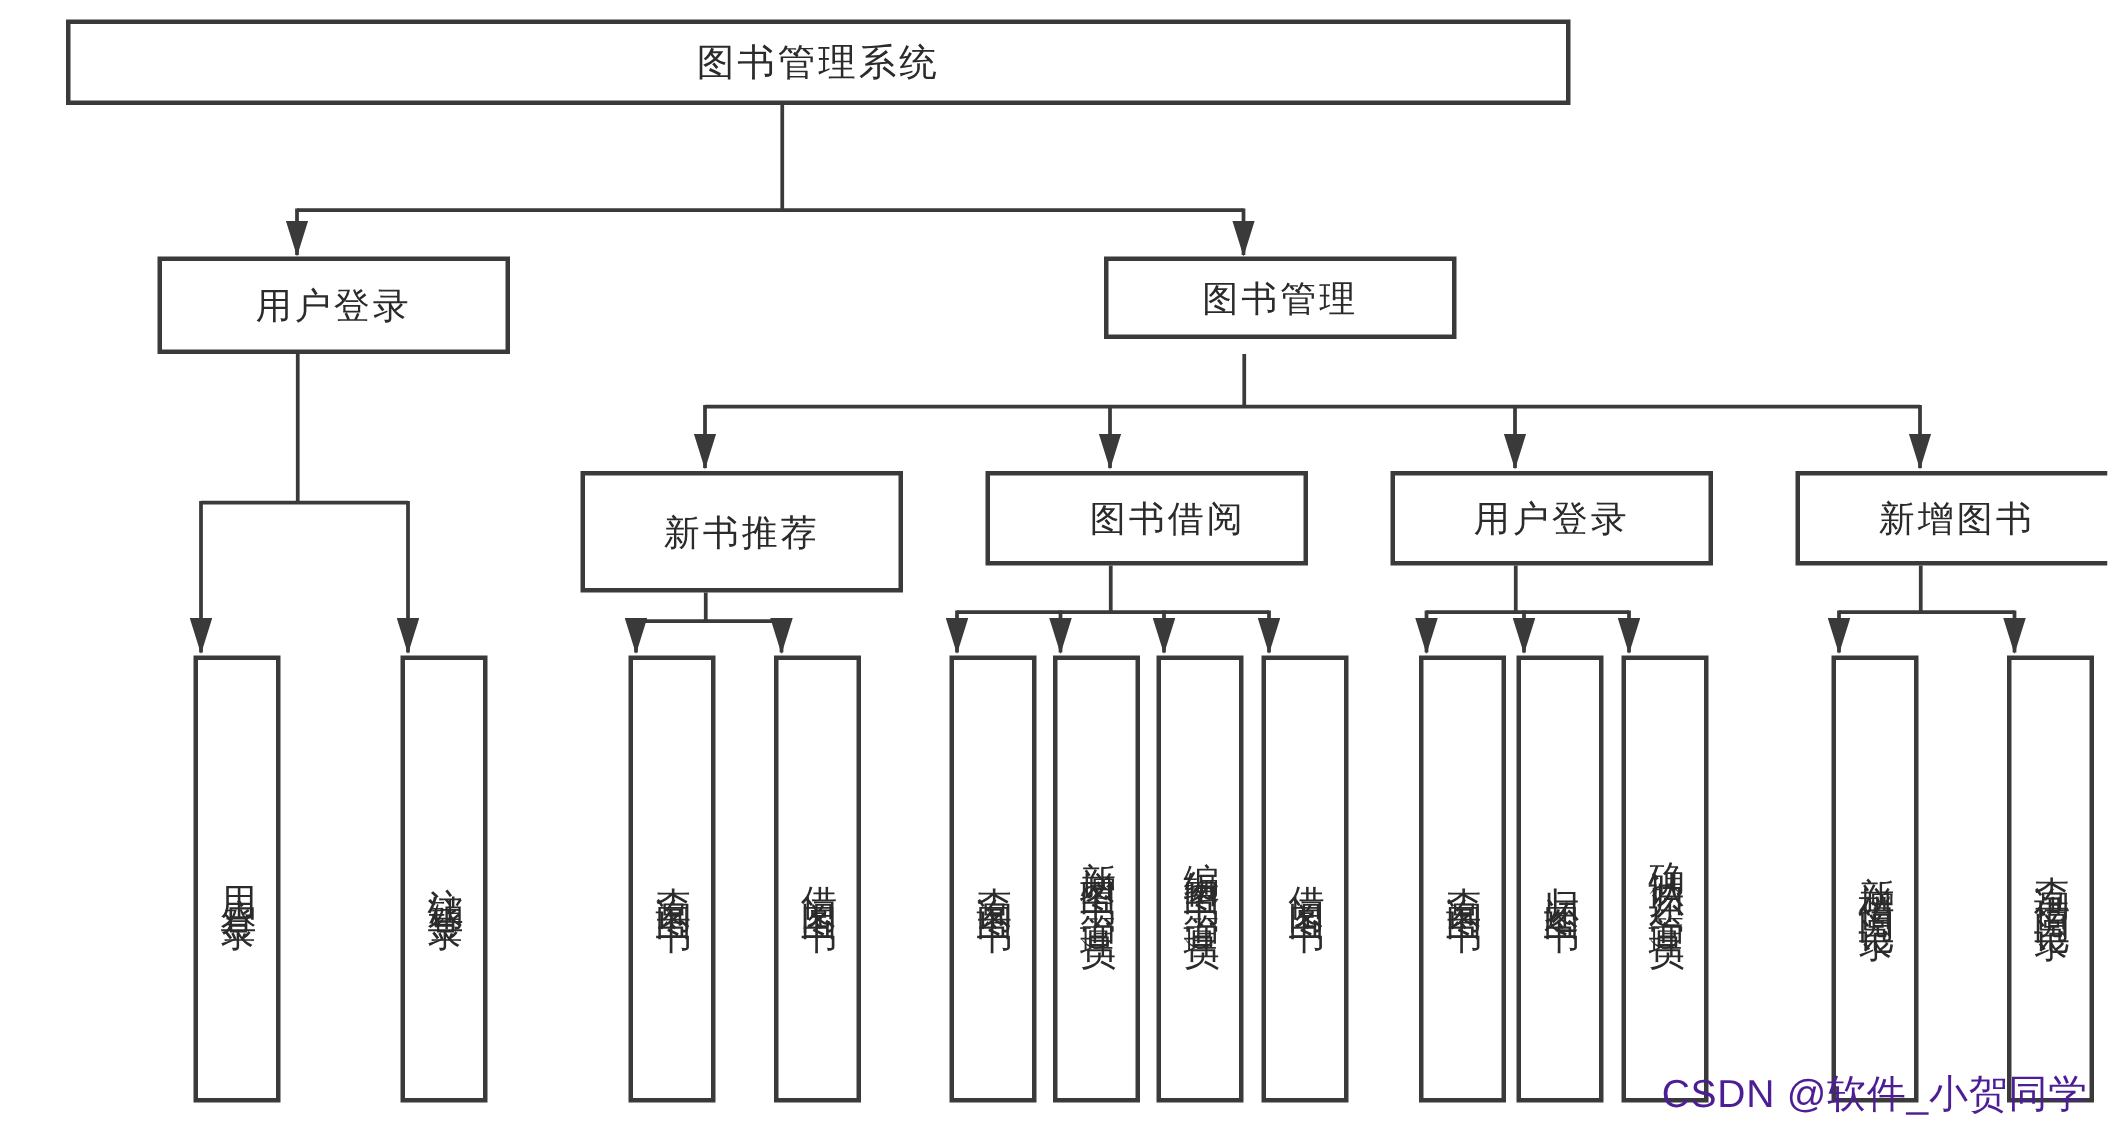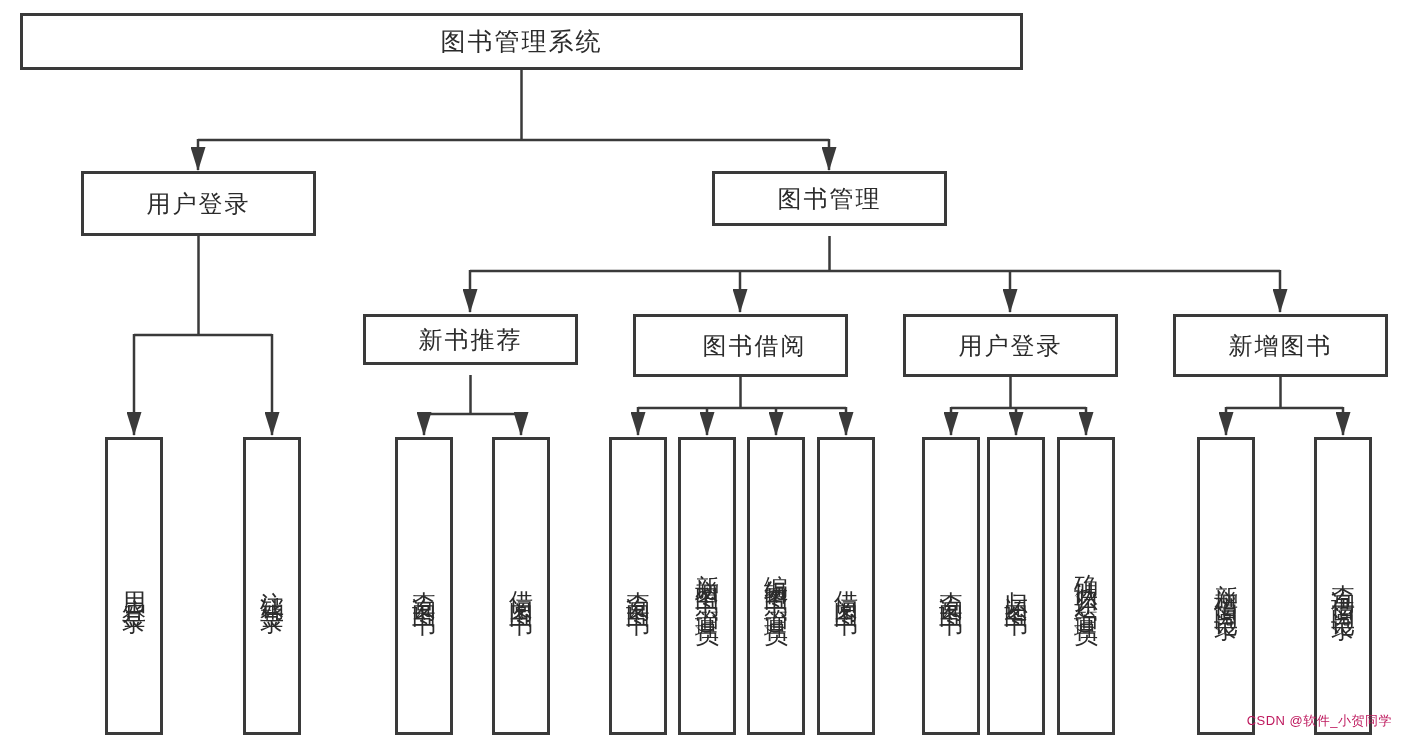--- a/index.html
+++ b/index.html
@@ -19,43 +19,44 @@
   .box {
     position: absolute;
     box-sizing: border-box;
     background: #ffffff;
     border: 3px solid #3a3a3a;
     display: flex;
     align-items: center;
     justify-content: center;
     color: #2b2b2b;
     z-index: 2;
+    margin-left: 24px;
   }
   .hlabel {
     font-size: 24px;
     letter-spacing: 2px;
     white-space: nowrap;
   }
   .root .hlabel { font-size: 25px; }
   .vlabel {
     writing-mode: vertical-rl;
     text-orientation: mixed;
     font-size: 24px;
     letter-spacing: 7px;
     line-height: 1;
     white-space: nowrap;
   }
   .watermark {
     position: absolute;
     top: 712px;
     right: 13px;
     z-index: 3;
-    font-size: 13px;
+    font-size: 26px;
     letter-spacing: 0.5px;
-    color: #be185d;
+    color: #4c1d95;
     white-space: nowrap;
   }
 </style>
 </head>
 <body>
 
 <div class="canvas">
 
   <svg class="connectors" width="1405" height="747" viewBox="0 0 1405 747">
     <defs>
@@ -125,21 +126,21 @@
     <span class="hlabel">图书管理系统</span>
   </div>
 
   <div class="box" style="left:81px; top:171px; width:235px; height:65px;">
     <span class="hlabel">用户登录</span>
   </div>
   <div class="box" style="left:712px; top:171px; width:235px; height:55px;">
     <span class="hlabel">图书管理</span>
   </div>
 
-  <div class="box" style="left:363px; top:314px; width:215px; height:51px;text-align:center;">
+  <div class="box" style="left:363px; top:314px; width:215px; height:81px;text-align:center;">
     <span class="hlabel">新书推荐</span>
   </div>
   <div class="box" style="left:633px; top:314px; width:215px; height:63px;padding-left:28px;">
     <span class="hlabel">图书借阅</span>
   </div>
   <div class="box" style="left:903px; top:314px; width:215px; height:63px;">
     <span class="hlabel">用户登录</span>
   </div>
   <div class="box" style="left:1173px; top:314px; width:215px; height:63px;">
     <span class="hlabel">新增图书</span>

